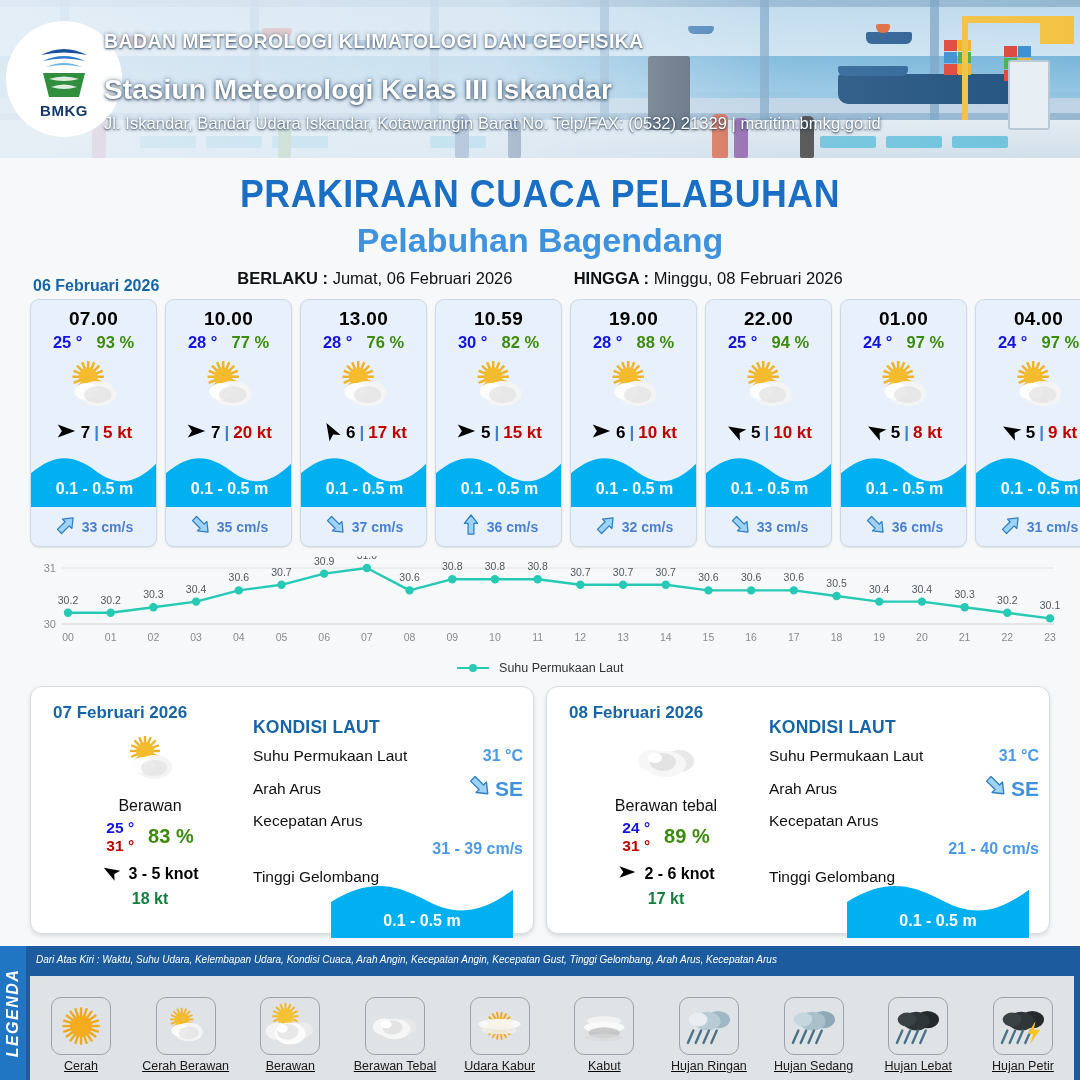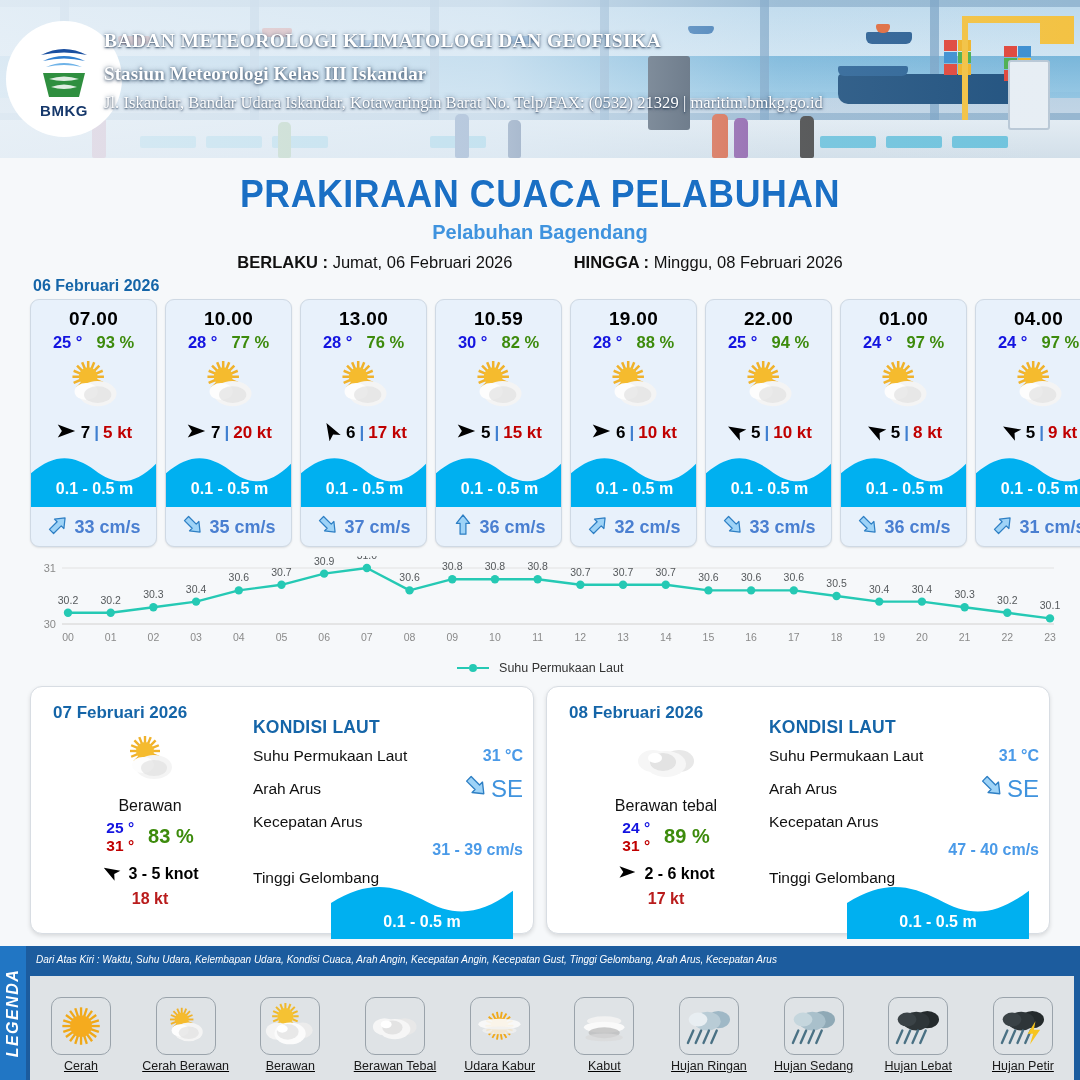--- a/index.html
+++ b/index.html
@@ -36,36 +36,36 @@
     background: linear-gradient(to right, rgba(232,240,247,.88) 0%, rgba(226,237,246,.74) 46%, rgba(223,235,245,.12) 72%, rgba(255,255,255,0) 100%); }
 
   .logo-wrap {
     position:absolute; left:6px; top:21px; width:116px; height:116px;
     background:#fff; border-radius:58px;
     display:flex; flex-direction:column; align-items:center; justify-content:center;
   }
   .logo-mark { width:58px; height:62px; position:relative; }
   .logo-txt { font-size:15px; font-weight:bold; color:#16386b; letter-spacing:.5px; margin-top:1px;}
 
-  .hdr-text { position:absolute; left:104px; top:30px; width:880px;font-family:Liberation Serif, serif; }
+  .hdr-text { position:absolute; left:104px; top:30px; width:880px; }
   .hdr-line1 { font-size:19.5px; font-weight:bold; color:#fff; letter-spacing:.4px;
      text-shadow: 0 1px 2px rgba(20,45,75,.75), 0 0 4px rgba(20,45,75,.45); }
-  .hdr-line2 { font-size:19px; font-weight:bold; color:#fff; margin-top:11px; letter-spacing:.1px;
+  .hdr-line2 { font-size:28px; font-weight:bold; color:#fff; margin-top:21px; letter-spacing:.1px;
      text-shadow: 0 1px 3px rgba(20,45,75,.8), 0 0 5px rgba(20,45,75,.5); }
   .hdr-line3 { font-size:16.5px; color:#fff; margin-top:8px; letter-spacing:.05px;
      text-shadow: 0 1px 2px rgba(20,45,75,.85), 0 0 4px rgba(20,45,75,.5); }
 
   
   .title-area { text-align:center; padding-top:15px; }
   .title-main {
     font-size:38px; font-weight:bold; color:#1a6fc4; letter-spacing:.6px;
     font-stretch: condensed; transform: scaleX(.94); 
     text-shadow: 1px 1px 0 rgba(255,255,255,.9);
   }
-  .title-sub { font-size:20px; font-weight:bold; color:#3f93de; margin-top:5px; }
+  .title-sub { font-size:34px; font-weight:bold; color:#3f93de; margin-top:5px; }
   .valid-row { margin-top:9px; font-size:16.5px; color:#111; }
   .valid-row .lbl { font-weight:bold; }
   .valid-row .gap { display:inline-block; width:52px; }
 
   
   .date-label { position:absolute; left:33px; top:277px; font-size:16px; font-weight:bold; color:#1565a8; }
 
   
   .cards { position:absolute; left:30px; top:299px; display:flex; gap:8px; }
   .card {
@@ -82,21 +82,21 @@
   .c-wind { display:flex; align-items:center; justify-content:center; gap:4px; margin-top:4px; height:24px;}
   .c-wd { font-size:17px; font-weight:bold; color:#000; }
   .c-sep { color:#3f7fd0; font-weight:bold; font-size:17px; }
   .c-gust { font-size:17px; font-weight:bold; color:#c00000; }
   .c-wave { position:absolute; left:0; bottom:39px; width:127px; height:58px; }
   .c-wave svg { display:block; }
   .c-wavetxt { position:absolute; left:0; bottom:48px; width:127px; text-align:center;
     font-size:16px; font-weight:bold; color:#fff; }
   .c-cur { position:absolute; left:0; bottom:6px; width:127px;
     display:flex; align-items:center; justify-content:center; gap:6px; }
-  .c-curtxt { font-size:18px; font-weight:bold; color:#4a7fd1; }
+  .c-curtxt { font-size:14px; font-weight:bold; color:#4a7fd1; }
 
   
   .chart-box { position:absolute; left:20px; top:556px; width:1042px; height:100px; }
   .chart-legend { position:absolute; left:0; top:660px; width:1080px; text-align:center; font-size:12.5px; color:#333; }
   .chart-legend .lg-line { display:inline-block; width:12px; height:2px; background:#25c9b4; vertical-align:middle; margin-right:0;}
   .chart-legend .lg-dot { display:inline-block; width:8px; height:8px; border-radius:4px; background:#25c9b4; vertical-align:middle;}
   .chart-legend .lg-txt { vertical-align:middle; margin-left:7px; }
 
   
   .daily-wrap { position:absolute; left:30px; top:686px; display:flex; gap:12px; }
@@ -110,27 +110,27 @@
   .d-left { position:absolute; left:14px; top:42px; width:210px; text-align:center; }
   .d-icon { height:62px; display:flex; align-items:center; justify-content:center; }
   .d-cond { font-size:16px; color:#111; margin-top:6px; }
   .d-tr { display:flex; align-items:center; justify-content:center; gap:14px; margin-top:4px; }
   .d-temps { text-align:left; line-height:1.15; }
   .d-tmin { font-size:15.5px; font-weight:bold; color:#1414e0; }
   .d-tmax { font-size:15.5px; font-weight:bold; color:#c00000; }
   .d-hum { font-size:20px; font-weight:bold; color:#3d8b0c; }
   .d-wind { display:flex; align-items:center; justify-content:center; gap:7px; margin-top:7px; }
   .d-wtxt { font-size:16px; font-weight:bold; color:#000; }
-  .d-gust { font-size:16px; font-weight:bold; color:#b91c1c; margin-top:4px; }
+  .d-gust { font-size:16px; font-weight:bold; color:#15803d; margin-top:4px; }
   .d-right { position:absolute; left:222px; top:30px; width:270px; }
   .d-title { font-size:17.5px; font-weight:bold; color:#1565a8; letter-spacing:.2px; }
   .d-row { display:flex; justify-content:space-between; align-items:center; margin-top:9px; }
   .d-key { font-size:15.5px; color:#111; }
   .d-val { font-size:16px; font-weight:bold; color:#4a9ae8; }
-  .d-dirval { display:flex; align-items:center; gap:4px; font-size:24px; font-weight:normal; color:#3f93de; }
+  .d-dirval { display:flex; align-items:center; gap:4px; font-size:21px; font-weight:bold; color:#3f93de; }
   .d-spd { text-align:right; font-size:16px; font-weight:bold; color:#4a9ae8; margin-top:10px; }
   .d-wavebox { position:absolute; right:10px; bottom:-52px; width:182px; height:62px; }
   .d-wavetxt { position:absolute; right:10px; bottom:-44px; width:182px; text-align:center;
     font-size:16px; font-weight:bold; color:#fff; }
 
   
   .legenda { position:absolute; left:0; top:946px; width:1080px; height:134px; background:#1c5c9e; }
   .leg-side { position:absolute; left:0; top:0; width:26px; height:134px;
     background:#2176c4; display:flex; align-items:center; justify-content:center; }
   .leg-side span {
@@ -879,21 +879,21 @@
       <div class="d-row">
         <span class="d-key">Arah Arus</span>
         <span class="d-dirval">
           <span><svg width="22" height="24" viewBox="0 0 24 26" style="transform:rotate(135deg)">
     <path d="M12 1 L20 11 L15.5 11 L15.5 24 L8.5 24 L8.5 11 L4 11 Z" fill="#9ed3f7" stroke="#2e7fc4" stroke-width="1.5" stroke-linejoin="round"></path>
               </svg></span>SE</span>
       </div>
       <div class="d-row">
         <span class="d-key">Kecepatan Arus</span>
       </div>
-      <div class="d-spd">47 - 40 cm/s</div>
+      <div class="d-spd">21 - 40 cm/s</div>
       <div class="d-row" style="margin-top:10px;">
         <span class="d-key">Tinggi Gelombang</span>
       </div>
       <div class="d-wavebox"><svg width="182" height="62" viewBox="0 0 182 62" preserveAspectRatio="none">
     <path d="M0 26.04 C 36.4 3.1, 61.88 7.4399999999999995, 91 22.32
       C 123.76 40.92, 149.23999999999998 38.44, 182 13.64 L 182 62 L 0 62 Z" fill="#00b0f0"></path>
           </svg></div>
       <div class="d-wavetxt">0.1 - 0.5 m</div>
     </div>
     </div>

